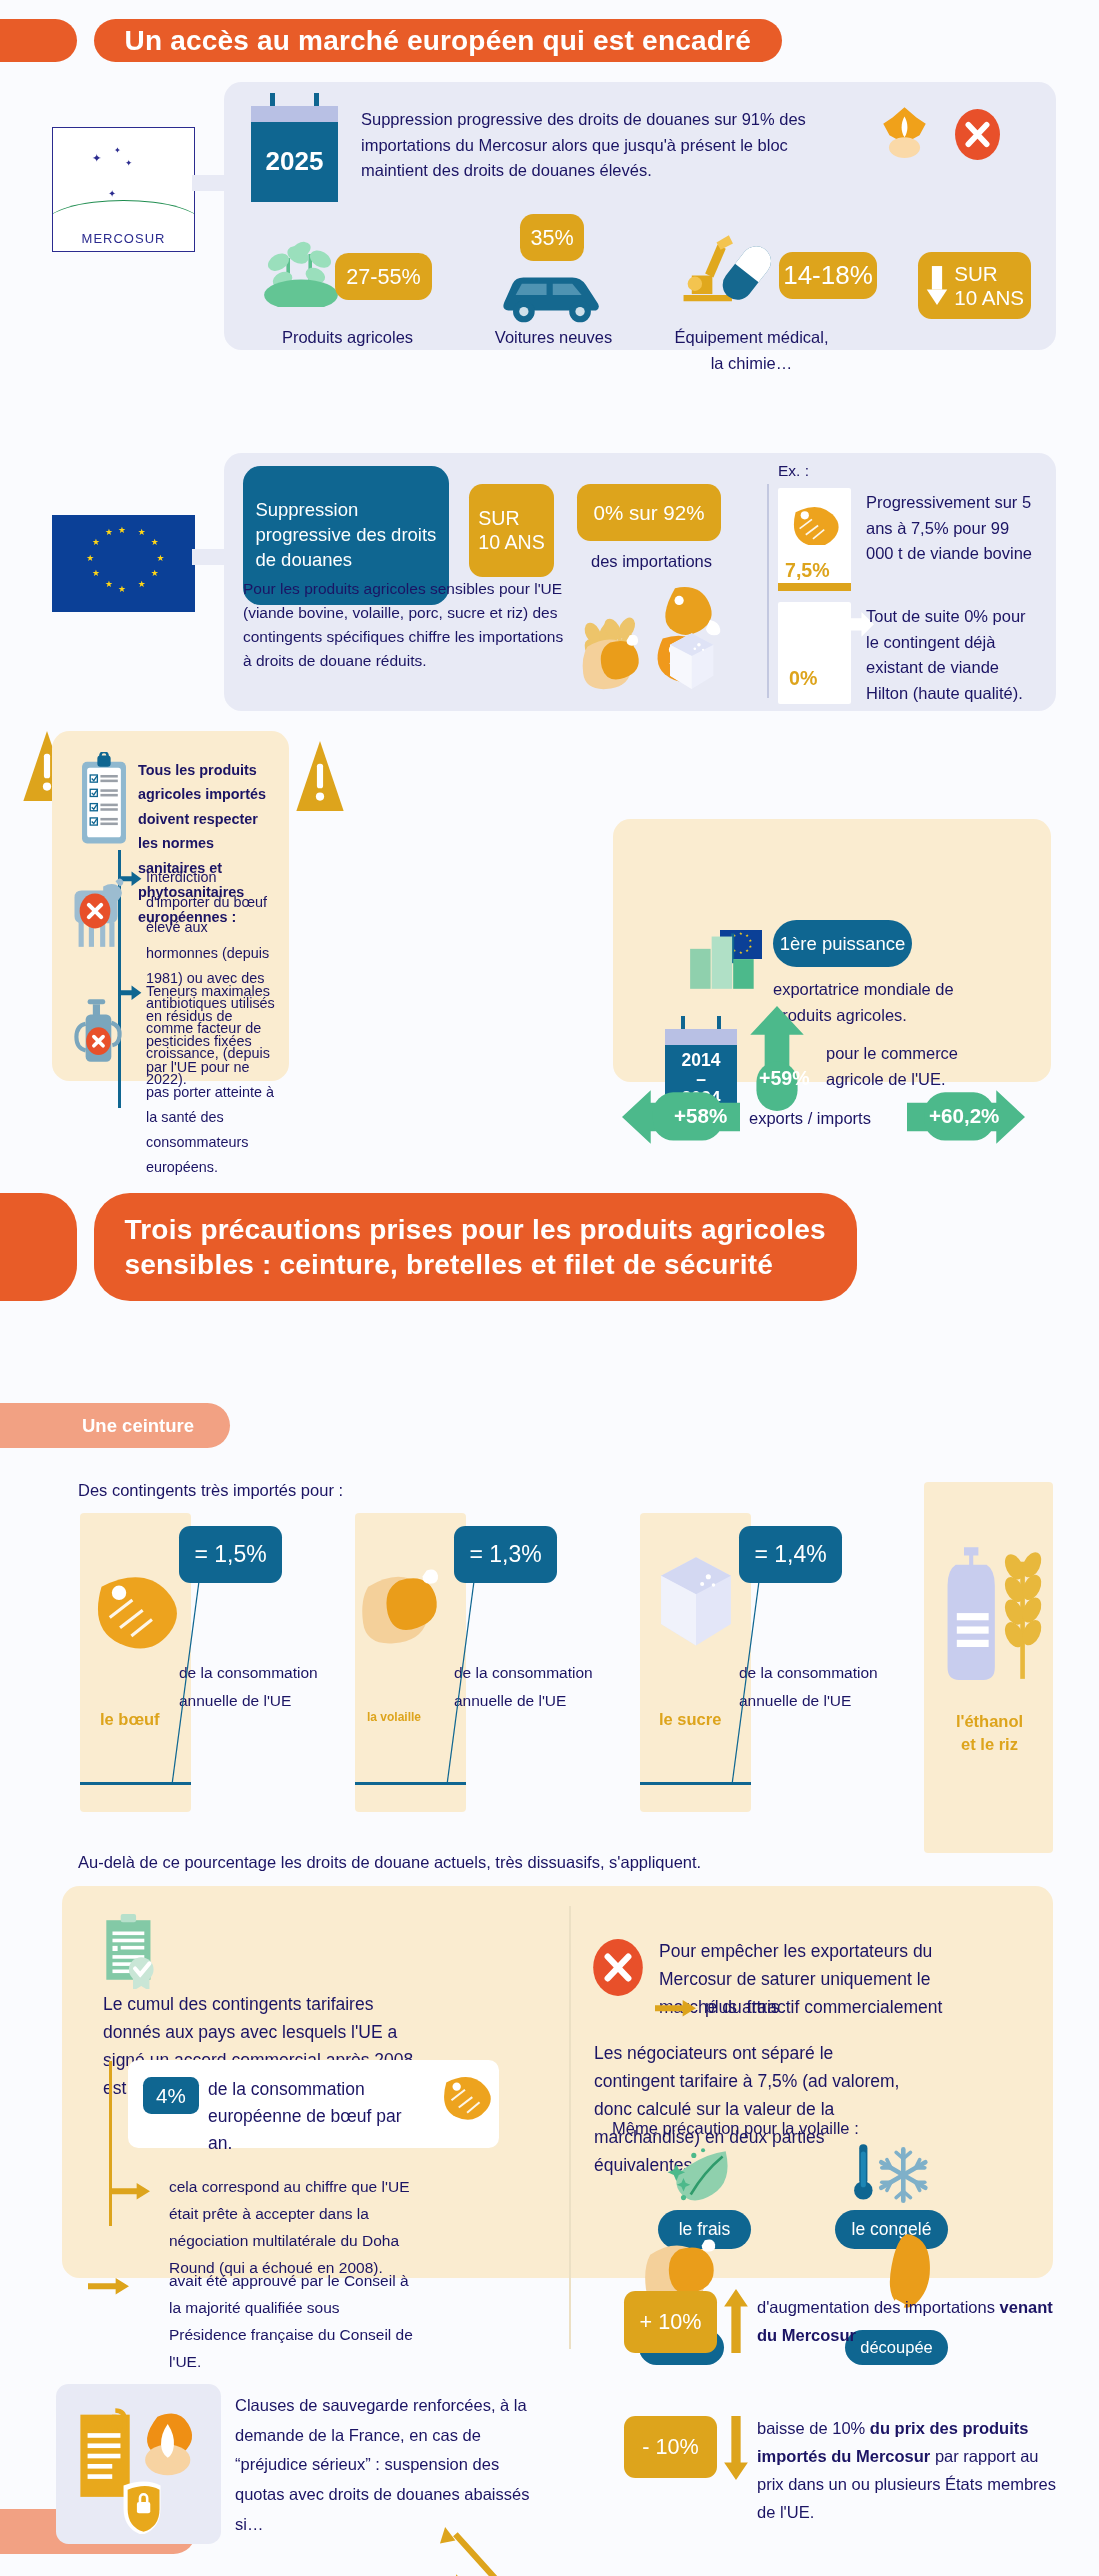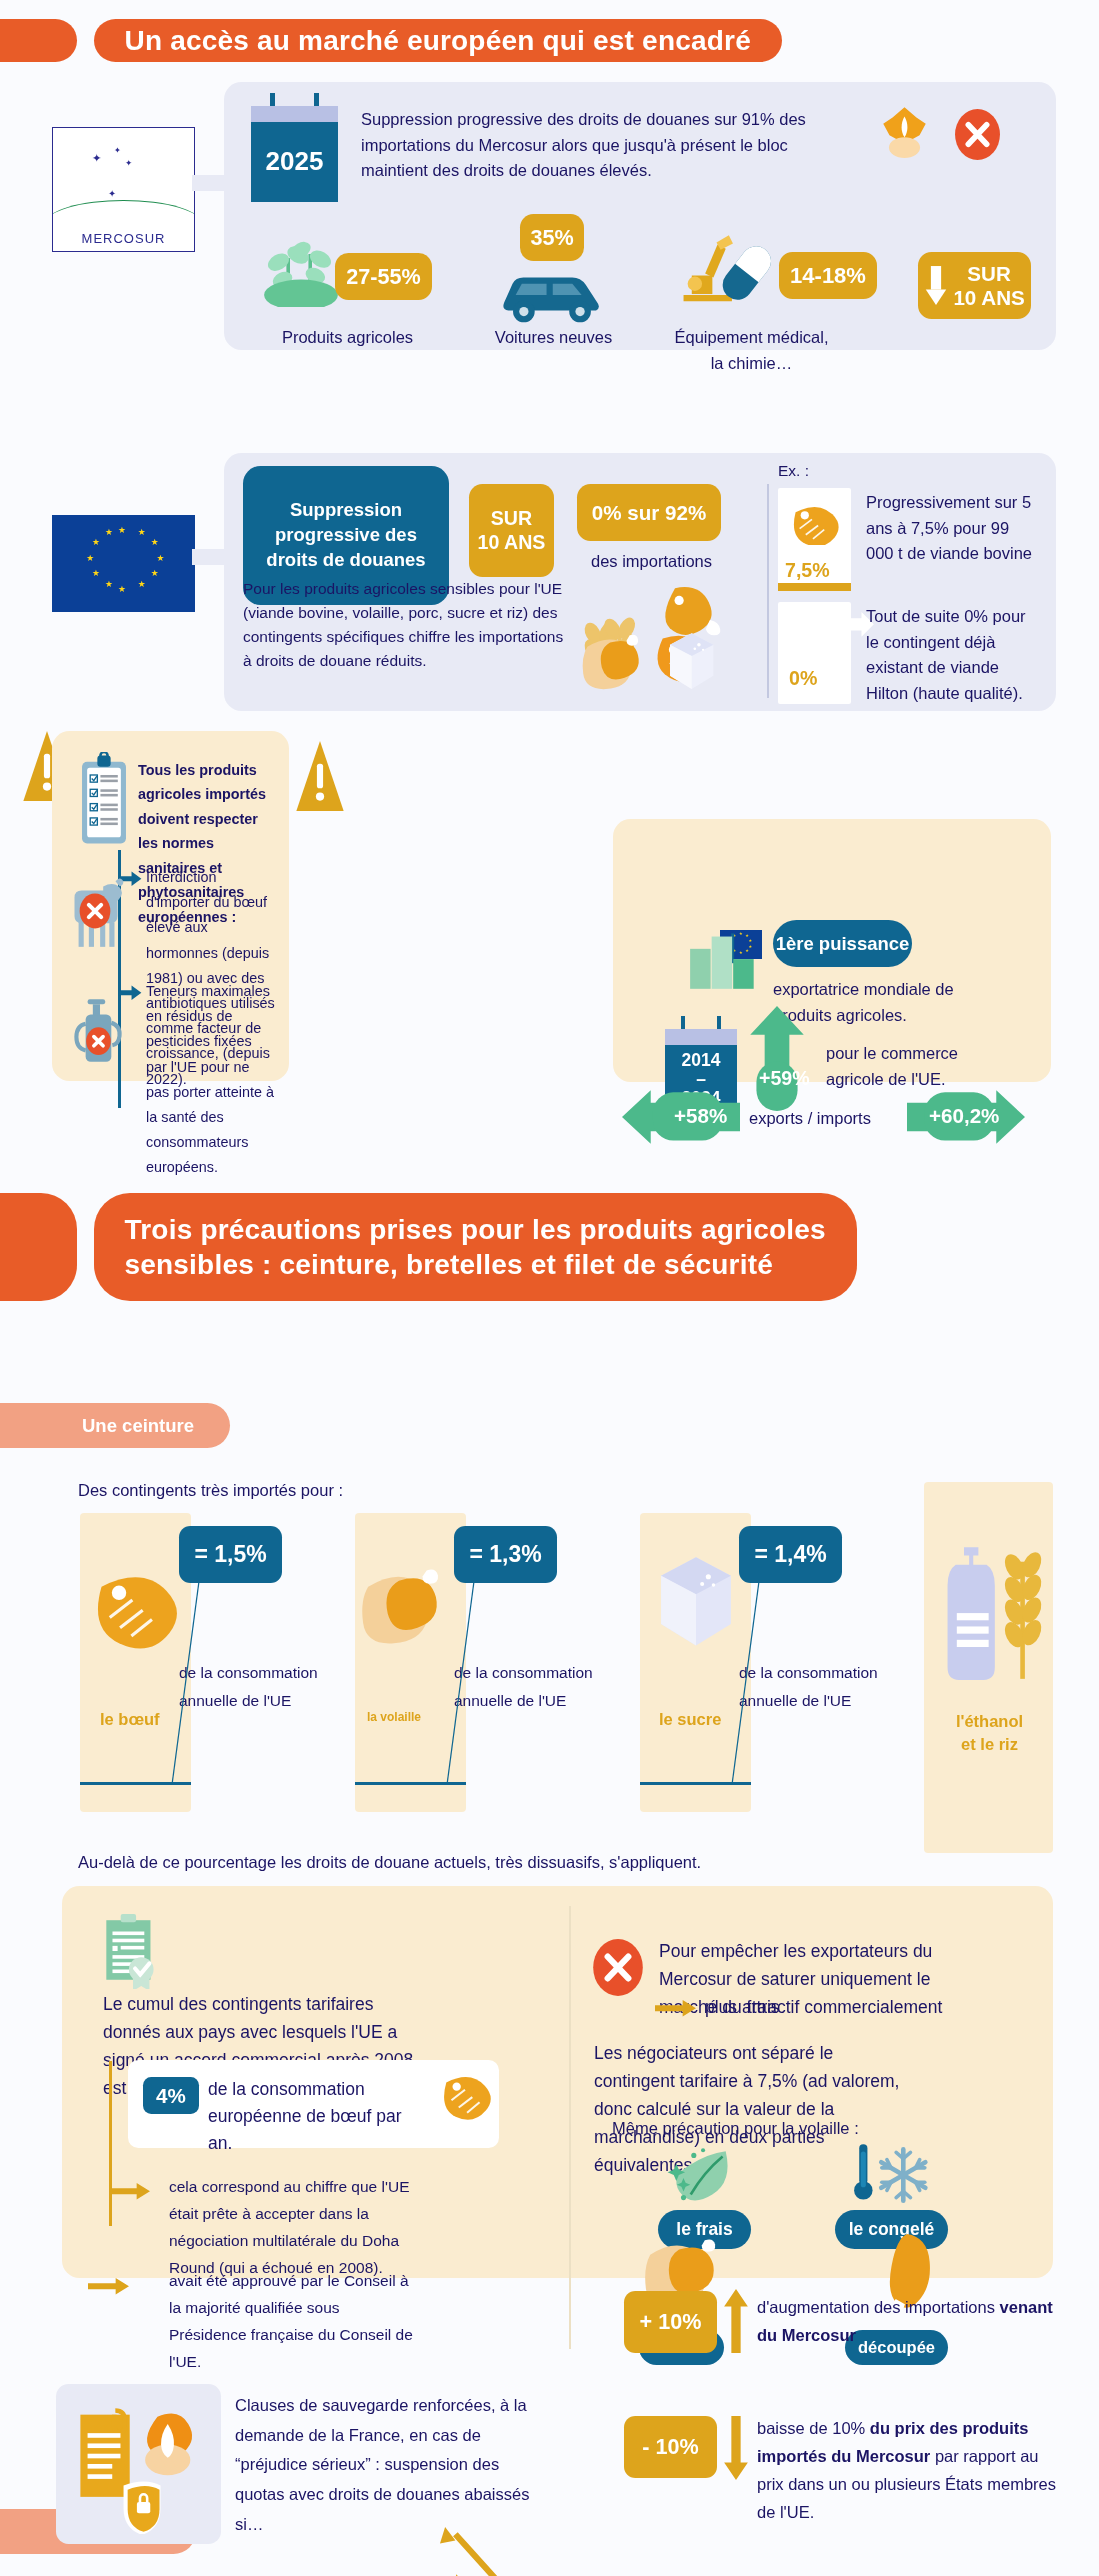--- a/index.html
+++ b/index.html
@@ -75,21 +75,21 @@
   .txt{position:absolute;line-height:1.55;}
   .t30{font-size:15.5px;}
   .t28{font-size:14.4px;}
   .t32{font-size:16.5px;}
   .t34{font-size:17.5px;}
   .bold{font-weight:bold;}
 
   
   .pill{
     position:absolute;display:flex;align-items:center;justify-content:center;
-    text-align:center;color:#fff;font-weight:bold;border-radius:11.3px;
+    text-align:left;color:#fff;font-weight:normal;border-radius:11.3px;
   }
   .pill.gold{background:var(--gold);}
   .pill.blue{background:var(--blue);}
   .pill.round{border-radius:515px;}
 
   
   .cal{position:absolute;}
   .cal .rings{position:absolute;top:0;left:0;width:100%;height:11.3px;display:flex;justify-content:space-around;align-items:flex-start;}
   .cal .ring{width:4.6px;height:20.6px;background:var(--blue);}
   .cal .head{position:absolute;top:13.4px;left:0;width:100%;height:16.5px;background:#b8c0e4;}
@@ -214,21 +214,21 @@
     <path d="M52 136 V100 H92 V136 Z" fill="#e0a81d"></path>
     <circle cx="58" cy="116" r="14" fill="#f3c44f"></circle>
     <path d="M78 96 L102 40 L118 48 L94 104 Z" fill="#e0a81d"></path>
     <path d="M100 36 L124 22 L132 38 L108 50 Z" fill="#f3c44f"></path>
     <g transform="rotate(38 168 82)">
       <rect x="140" y="40" width="58" height="116" rx="29" fill="#15688f"></rect>
       <path d="M140 69 a29 29 0 0 1 29 -29 h0 a29 29 0 0 1 29 29 v29 h-58 Z" fill="#fff"></path>
     </g>
   </svg>
 </div>
-<div class="pill gold" style="left:779px;top:252px;width:98px;height:47px;font-size:22px;border-radius:13.4px;">14-18%</div>
+<div class="pill gold" style="left:779px;top:252px;width:98px;height:47px;font-size:26px;border-radius:13.4px;">14-18%</div>
 <div class="txt t32" style="left:659px;top:325px;width:185px;text-align:center;white-space:pre-line;">Équipement médical,
 la chimie…</div>
 
 <div class="pill gold" style="left:918px;top:252px;width:113px;height:67px;border-radius:13.4px;">
   <svg width="24" height="44" viewBox="0 0 46 86" style="margin-right:5.2px;">
     <rect x="13" y="4" width="20" height="46" fill="#fff"></rect>
     <path d="M3 50 H43 L23 80 Z" fill="#fff"></path>
   </svg>
   <span style="font-size:20.6px;white-space:pre-line;line-height:1.15;">SUR
 10 ANS</span>

